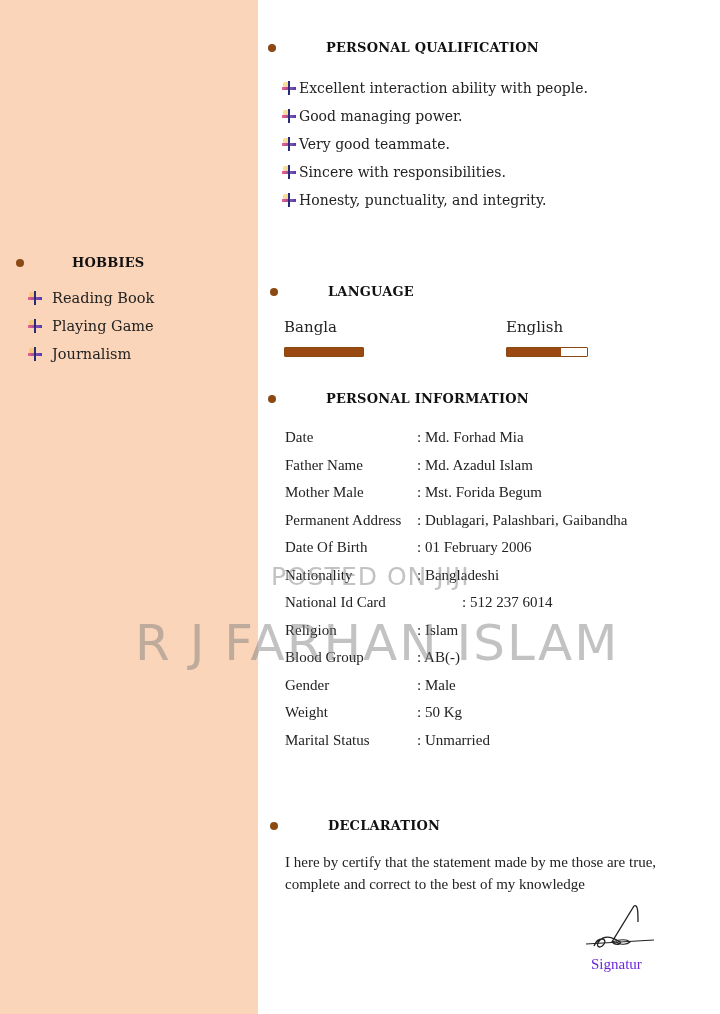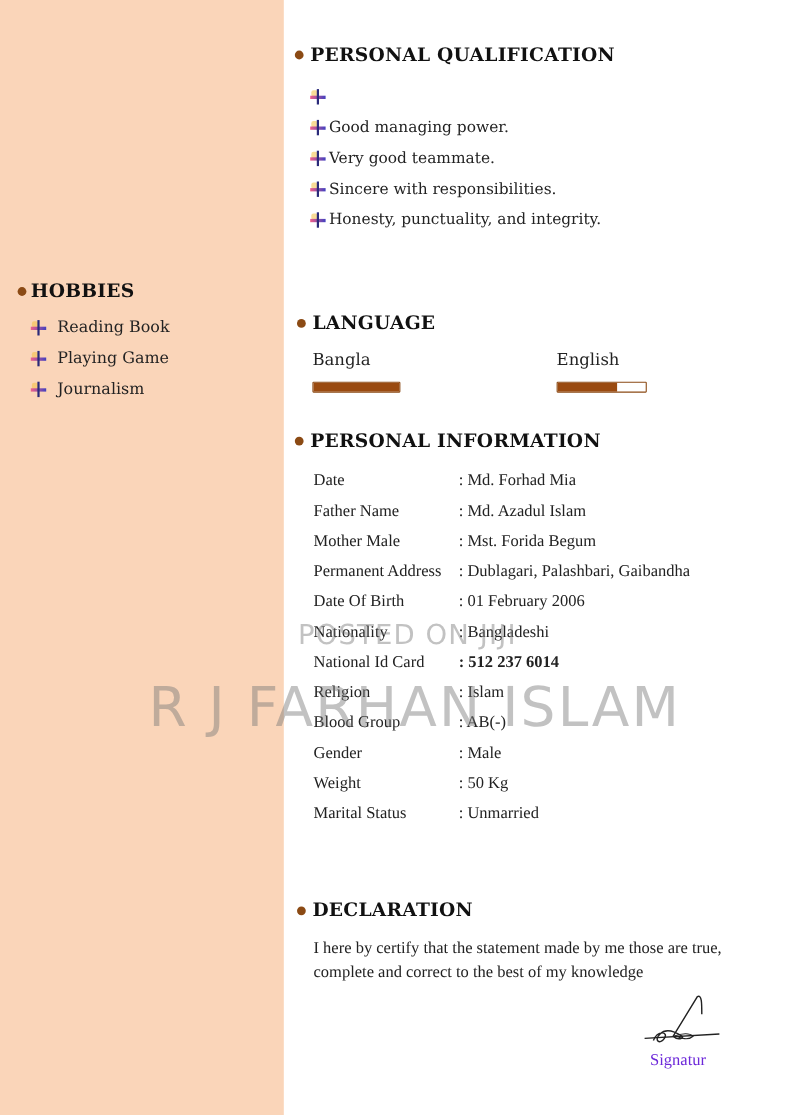--- a/index.html
+++ b/index.html
@@ -8,22 +8,22 @@
     background: #ffffff;
     font-family: "Liberation Serif", serif;
     color: #1a1a1a;
   }
   .sidebar {
     position: absolute; left: 0; top: 0; width: 258px; height: 1014px;
     background: #fad5b9;
   }
   .section-head {
     position: absolute; display: flex; align-items: center;
-    font-family: "DejaVu Serif", serif; font-weight: bold; font-size: 17px;
-    color: #111; letter-spacing: 0.2px;
+    font-family: "DejaVu Serif", serif; font-weight: bold; font-size: 13px;
+    color: #111; letter-spacing: 0.2px; gap: 44px;
   }
   .dot {
     width: 8px; height: 8px; border-radius: 50%;
     background: #8b4a14; margin-right: 6px; flex: 0 0 auto;
   }
   .bullet-list { position: absolute; margin: 0; padding: 0; list-style: none; }
   .bullet-list li {
     display: flex; align-items: center; height: 28px;
     font-family: "DejaVu Serif", serif; font-size: 14px; color: #222;
   }
@@ -46,21 +46,21 @@
 
   .lang-label { position: absolute; font-size: 15px; color: #222; font-family: "DejaVu Serif", serif; }
   .lang-bar {
     position: absolute; height: 8px; border: 1px solid #8b4a14; background: #fff; border-radius: 1px;
   }
   .lang-fill { height: 100%; background: #9a4a10; }
 
   .info-table { position: absolute; left: 285px; top: 424px; }
   .info-row { display: flex; height: 27.5px; align-items: center; font-size: 15px; color: #222; }
   .info-key { width: 132px; }
-  .info-val.bold { font-weight: bold; }
+  .info-val.bold { font-weight: normal; margin-left: 45px; }
 
   .decl-text {
     position: absolute; left: 285px; top: 851px; width: 420px;
     font-size: 15px; line-height: 22px; color: #222;
   }
   .signature { position: absolute; left: 582px; top: 902px; width: 80px; height: 50px; }
   .sig-label { position: absolute; left: 591px; top: 956px; font-size: 15px; color: #6d28d9; }
 
   .watermark {
     position: absolute; color: rgba(120,120,120,0.45);
@@ -78,20 +78,21 @@
   <span class="dot"></span>
   <span>PERSONAL QUALIFICATION</span>
 </div>
 <ul class="bullet-list" style="left:282px; top:74px;">
   <li>
       <span class="arrow">
         <span class="glow"></span>
         <span class="bar"></span>
         <span class="stem"></span>
       </span>
+      <span>Excellent interaction ability with people.</span>
     </li>
   <li>
       <span class="arrow">
         <span class="glow"></span>
         <span class="bar"></span>
         <span class="stem"></span>
       </span>
       <span>Good managing power.</span>
     </li>
   <li>

